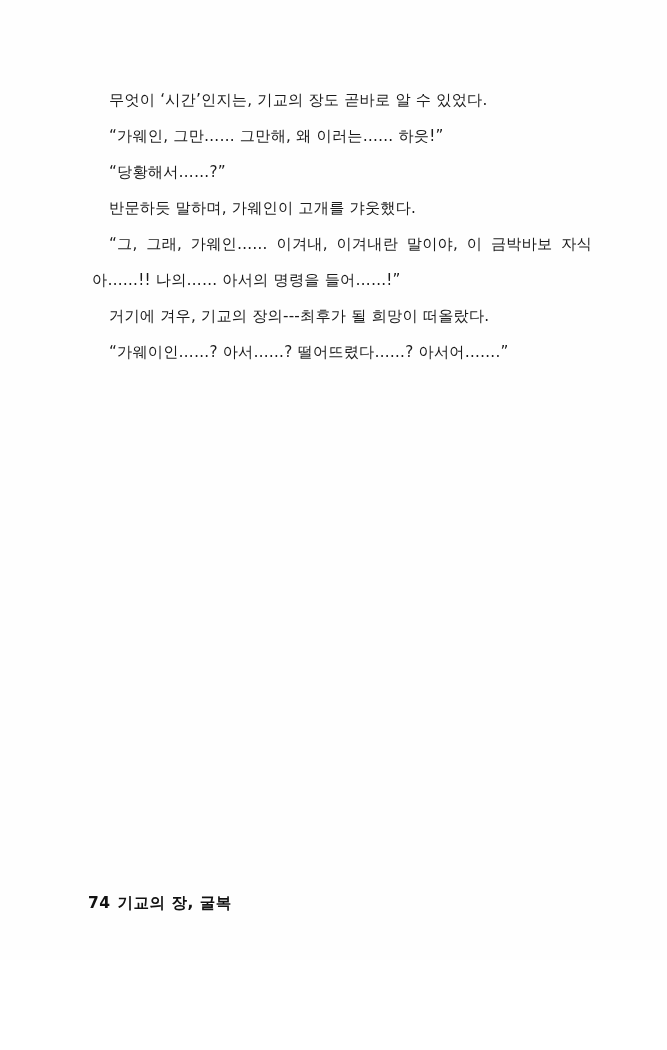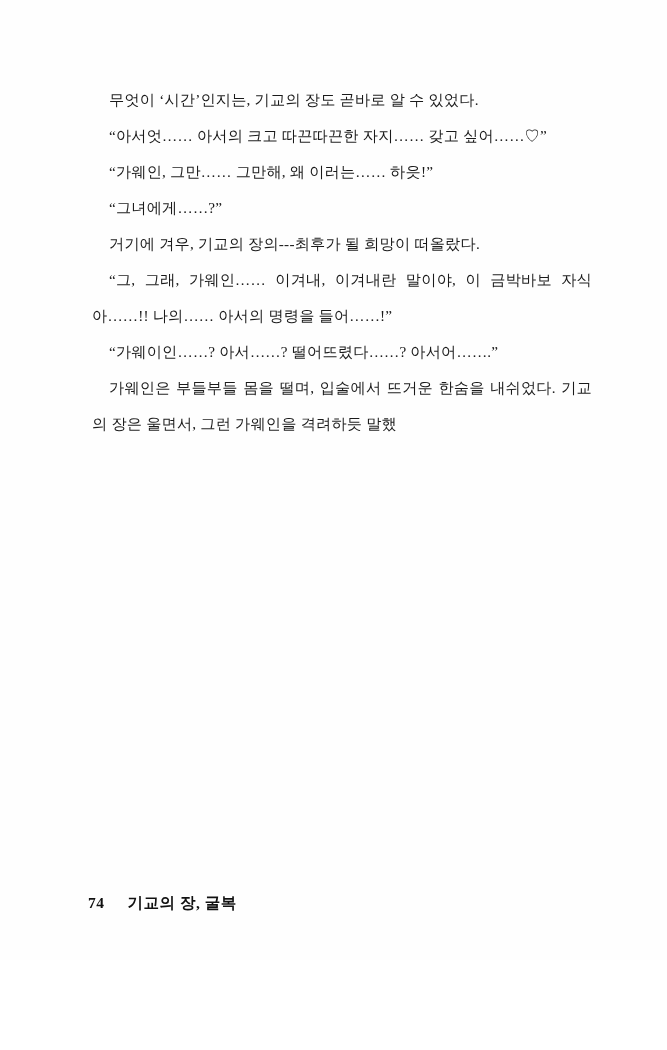--- a/index.html
+++ b/index.html
@@ -14,21 +14,20 @@
     font-family: "DejaVu Sans", sans-serif;
     color: #1a1a1a;
   }
   .page {
     position: relative;
     width: 667px;
     height: 960px;
     background: #fefefe;
     box-sizing: border-box;
     padding: 0;
-    font-family: Liberation Serif, serif;
   }
   .text-block {
     position: absolute;
     left: 92px;
     top: 82px;
     width: 500px;
   }
   .para {
     font-size: 15.2px;
     line-height: 36px;
@@ -47,36 +46,35 @@
   .footer {
     position: absolute;
     left: 88px;
     bottom: 46px;
     font-size: 15.5px;
     font-weight: bold;
     letter-spacing: 0.5px;
     color: #111;
   }
   .footer .pagenum {
-    margin-right: 23px;
+    margin-right: 7px;
   }
 </style>
 </head>
 <body>
 
 <div class="page">
 
   <div class="text-block">
     <p class="para indent">무엇이 ‘시간’인지는, 기교의 장도 곧바로 알 수 있었다.</p>
-    <p class="para quote">“아서엇…… 아서의 크고 따끈따끈한 자지…… 갖고 싶어……♡”</p>
     <p class="para quote">“가웨인, 그만…… 그만해, 왜 이러는…… 하읏!”</p>
-    <p class="para quote">“그녀에게……?”</p>
+    <p class="para quote">“당황해서……?”</p>
+    <p class="para indent">반문하듯 말하며, 가웨인이 고개를 갸웃했다.</p>
+    <p class="para quote">“그, 그래, 가웨인…… 이겨내, 이겨내란 말이야, 이 금박바보 자식아……!! 나의…… 아서의 명령을 들어……!”</p>
     <p class="para indent">거기에 겨우, 기교의 장의---최후가 될 희망이 떠올랐다.</p>
-    <p class="para quote">“그, 그래, 가웨인…… 이겨내, 이겨내란 말이야, 이 금박바보 자식아……!! 나의…… 아서의 명령을 들어……!”</p>
     <p class="para quote">“가웨이인……? 아서……? 떨어뜨렸다……? 아서어…….”</p>
-    <p class="para indent">가웨인은 부들부들 몸을 떨며, 입술에서 뜨거운 한숨을 내쉬었다. 기교의 장은 울면서, 그런 가웨인을 격려하듯 말했</p>
   </div>
 
   <div class="footer">
     <span class="pagenum">74</span><span>기교의 장, 굴복</span>
   </div>
 
 </div>
 
 </body></html>

